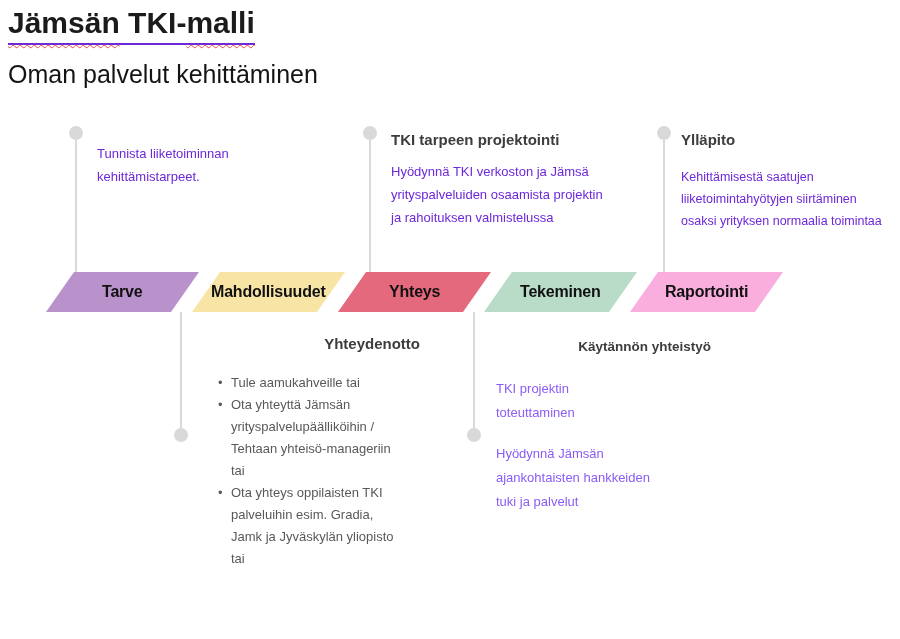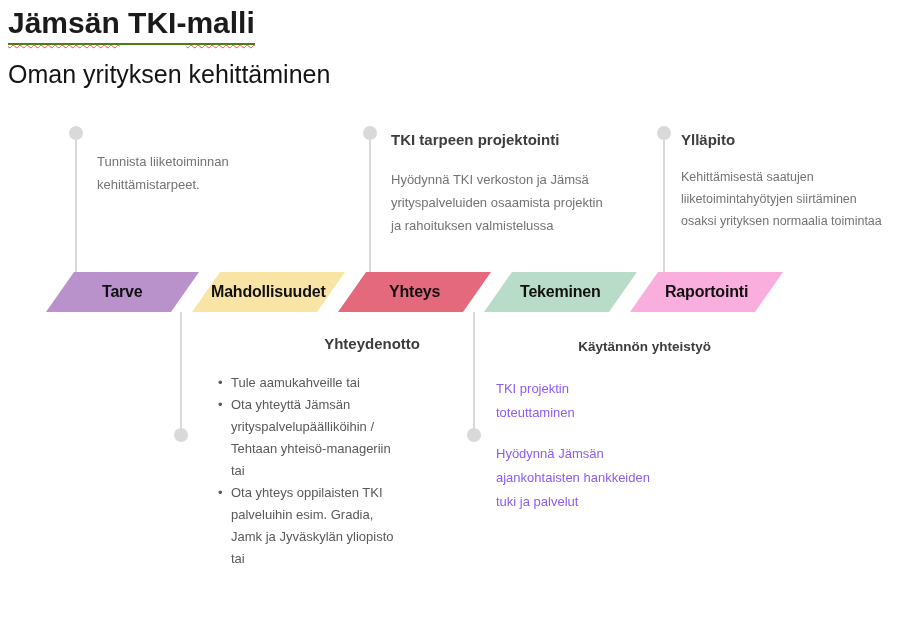--- a/index.html
+++ b/index.html
@@ -2,35 +2,35 @@
 <html><head>
 <meta charset="utf-8">
 <style>
   html,body{margin:0;padding:0;background:#ffffff;}
   body{width:900px;height:639px;position:relative;overflow:hidden;
        font-family:"Liberation Sans", sans-serif;color:#1b1b1b;}
 
   
   .page-title{position:absolute;left:8px;top:6px;margin:0;
     font-size:30px;font-weight:700;color:#1b1b1b;
-    display:inline-block;border-bottom:2px solid #4d7c0f;padding-bottom:3px;}
+    display:inline-block;border-bottom:2px solid #6d28d9;padding-bottom:3px;}
   .squiggle{text-decoration-line:underline;text-decoration-style:wavy;
     text-decoration-color:#f24b3e;text-decoration-thickness:1px;
     text-underline-offset:11px;}
   .page-subtitle{position:absolute;left:8px;top:60px;margin:0;
     font-size:25px;font-weight:400;color:#141414;}
 
   
   .vline{position:absolute;width:2px;background:#d9d9d9;}
   .dot{position:absolute;width:14px;height:14px;border-radius:50%;background:#d9d9d9;}
 
   
   .step-col{position:absolute;top:131px;}
   .step-col h3{margin:0;font-size:15px;font-weight:700;color:#3d3d3d;line-height:18px;}
-  .step-col p{margin:19px 0 0;font-size:13px;line-height:23px;color:#737373;white-space:pre-line;}
+  .step-col p{margin:11px 0 0;font-size:13px;line-height:23px;color:#6d28d9;white-space:pre-line;}
   #col1{left:97px;width:215px;}
   #col2{left:391px;width:248px;}
   #col3{left:681px;width:222px;}
   #col3 p{font-size:12.5px;line-height:22px;margin-top:17px;}
 
   
   .timeline{position:absolute;left:60px;top:272px;display:flex;}
   .stage{width:125px;height:40px;margin-right:21px;transform:skewX(-35deg);
     display:flex;align-items:center;justify-content:center;}
   .stage span{transform:skewX(35deg);font-size:16px;font-weight:700;color:#111;
@@ -46,21 +46,21 @@
   #collab{position:absolute;left:496px;top:338px;width:215px;}
   #collab h3{font-size:13.5px;}
   #collab p{margin:22px 0 0;font-size:13px;line-height:24px;color:#8b5cf6;white-space:pre-line;}
   #collab p + p{margin-top:17px;}
 </style>
 </head>
 <body>
 
 <h1 class="page-title"><span class="squiggle">Jämsän</span><span> TKI-</span><span class="squiggle">malli</span></h1>
 
-<h2 class="page-subtitle">Oman yrityksen kehittäminen</h2>
+<h2 class="page-subtitle">Oman palvelut kehittäminen</h2>
 
 <div class="vline" style="left:75px;top:140px;height:132px;"></div>
 <div class="vline" style="left:369px;top:140px;height:132px;"></div>
 <div class="vline" style="left:663px;top:140px;height:132px;"></div>
 <div class="vline" style="left:180px;top:312px;height:117px;"></div>
 <div class="vline" style="left:473px;top:312px;height:117px;"></div>
 
 <div class="dot" style="left:69px;top:126px;"></div>
 <div class="dot" style="left:363px;top:126px;"></div>
 <div class="dot" style="left:657px;top:126px;"></div>

